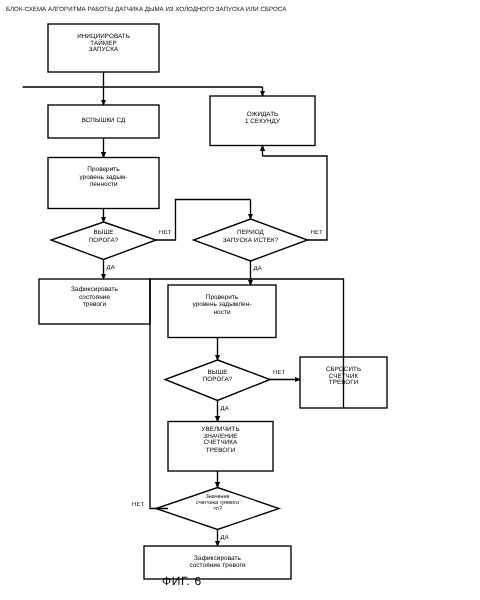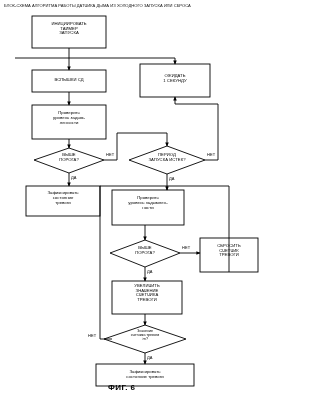--- a/index.html
+++ b/index.html
@@ -35,21 +35,20 @@
     white-space: nowrap;
     color: #111;
   }
   .fig-caption {
     position: absolute;
     left: 108px;
     top: 383px;
     font-size: 8px;
     letter-spacing: 0.4px;
     color: #000;
-    font-weight: bold;
   }
   .node-label {
     position: absolute;
     text-align: center;
     line-height: 1.12;
     color: #000;
     pointer-events: none;
   }
   .nl-caps {
     font-size: 4.2px;

